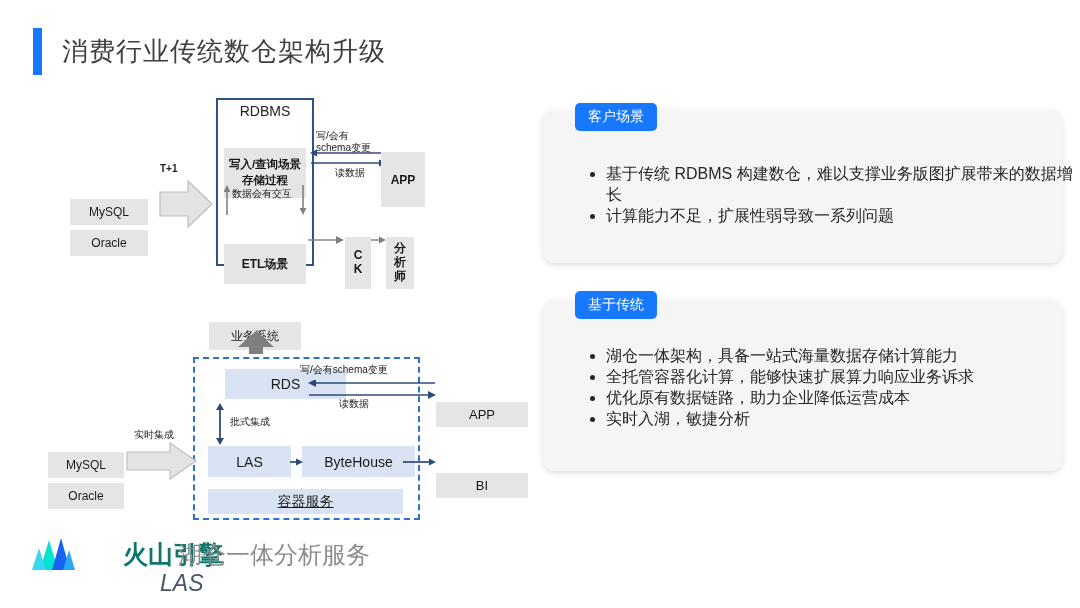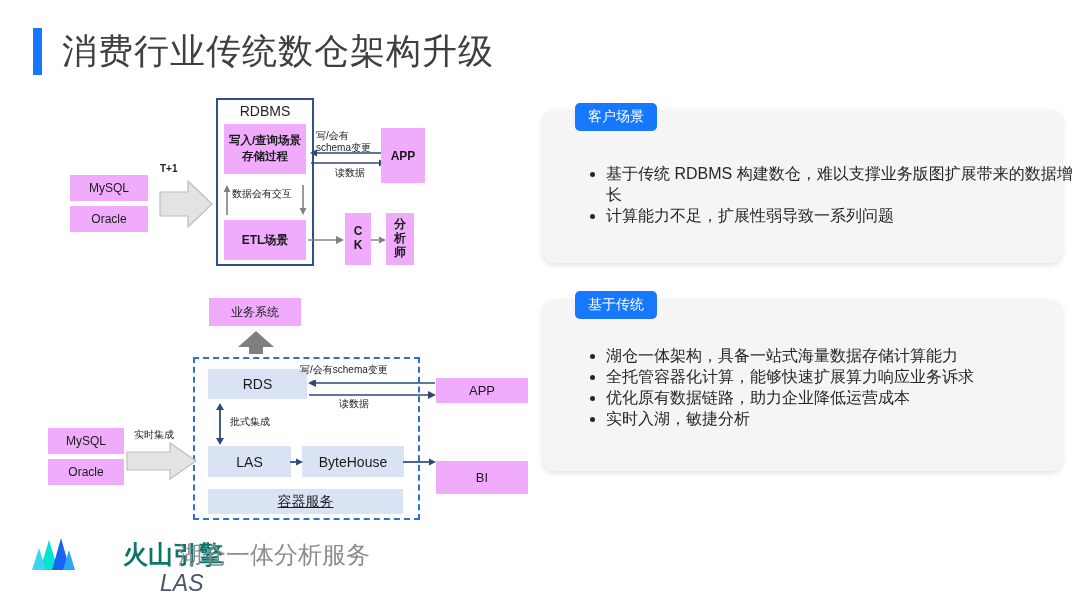--- a/index.html
+++ b/index.html
@@ -5,26 +5,26 @@
   html,body{margin:0;padding:0;background:#ffffff;}
   body{
     width:1080px;height:608px;position:relative;overflow:hidden;
     font-family:"Liberation Sans","DejaVu Sans",sans-serif;
     color:#262626;
   }
   .abs{position:absolute;}
 
   
   #title-bar{left:33px;top:28px;width:9px;height:47px;background:#1677ff;}
-  #page-title{left:62px;top:28px;font-size:35px;line-height:47px;color:#3f3f3f;
+  #page-title{left:62px;top:28px;font-size:26px;line-height:47px;color:#3f3f3f;
     font-family:"Liberation Serif","DejaVu Serif",serif;letter-spacing:1px;white-space:nowrap;}
 
   
-  .gbox{background:#f0abfc;display:flex;align-items:center;justify-content:center;
-        font-size:12px;color:#1a1a1a;text-align:center;}
+  .gbox{background:#e5e5e5;display:flex;align-items:center;justify-content:center;
+        font-size:12px;color:#1a1a1a;text-align:center;margin-top:24px;}
   .gbox.bold{font-weight:normal;}
   .bbox{background:#dae3f3;display:flex;align-items:center;justify-content:center;
         font-size:14px;color:#1a1a1a;text-align:center;}
   .lbl{font-size:10px;color:#222;white-space:nowrap;line-height:1.15;}
   .lbl.b{font-weight:bold;}
 
   
   #rdbms-frame{left:216px;top:98px;width:98px;height:168px;border:2px solid #2e5288;
     background:#ffffff;box-sizing:border-box;}
   #rdbms-title{left:216px;top:103px;width:98px;text-align:center;font-size:14px;color:#222;}
@@ -40,32 +40,32 @@
   #box-analyst{left:386px;top:213px;width:28px;height:52px;flex-direction:column;font-weight:bold;font-size:12px;line-height:1.15;}
 
   #lbl-write-schema{left:316px;top:130px;text-align:left;width:66px;}
   #lbl-read-data-1{left:322px;top:167px;width:56px;text-align:center;}
   #lbl-data-interact{left:232px;top:188px;}
 
   
   #box-business-sys{left:209px;top:298px;width:92px;height:28px;font-size:12px;}
   #dash-frame{left:193px;top:357px;width:227px;height:163px;border:2px dashed #2f6fd0;box-sizing:border-box;}
 
-  #box-rds{left:208px;top:369px;width:99px;height:30px;}
+  #box-rds{left:225px;top:369px;width:121px;height:30px;}
   #box-las{left:208px;top:446px;width:83px;height:31px;}
-  #box-bytehouse{left:302px;top:446px;width:102px;height:31px;}
+  #box-bytehouse{left:302px;top:446px;width:113px;height:31px;}
   #box-container-svc{left:208px;top:489px;width:195px;height:25px;text-decoration:underline;}
 
   #box-mysql-2{left:48px;top:428px;width:76px;height:26px;}
   #box-oracle-2{left:48px;top:459px;width:76px;height:26px;}
   #lbl-realtime{left:134px;top:429px;}
   #lbl-batch{left:230px;top:416px;}
 
   #box-app-2{left:436px;top:378px;width:92px;height:25px;font-size:13px;}
-  #box-bi{left:436px;top:461px;width:92px;height:33px;font-size:13px;}
+  #box-bi{left:436px;top:449px;width:92px;height:25px;font-size:13px;}
   #lbl-write-schema-2{left:300px;top:364px;}
   #lbl-read-data-2{left:339px;top:398px;}
 
   
   .card{background:#f5f5f5;border-radius:12px;box-shadow:0 2px 6px rgba(0,0,0,.13);}
   .badge{position:absolute;background:#1677ff;color:#fff;border-radius:5px;
     font-size:14px;padding:5px 13px;white-space:nowrap;}
 
   #card-customer{left:543px;top:110px;width:519px;height:153px;}
   #badge-customer{left:575px;top:103px;}

